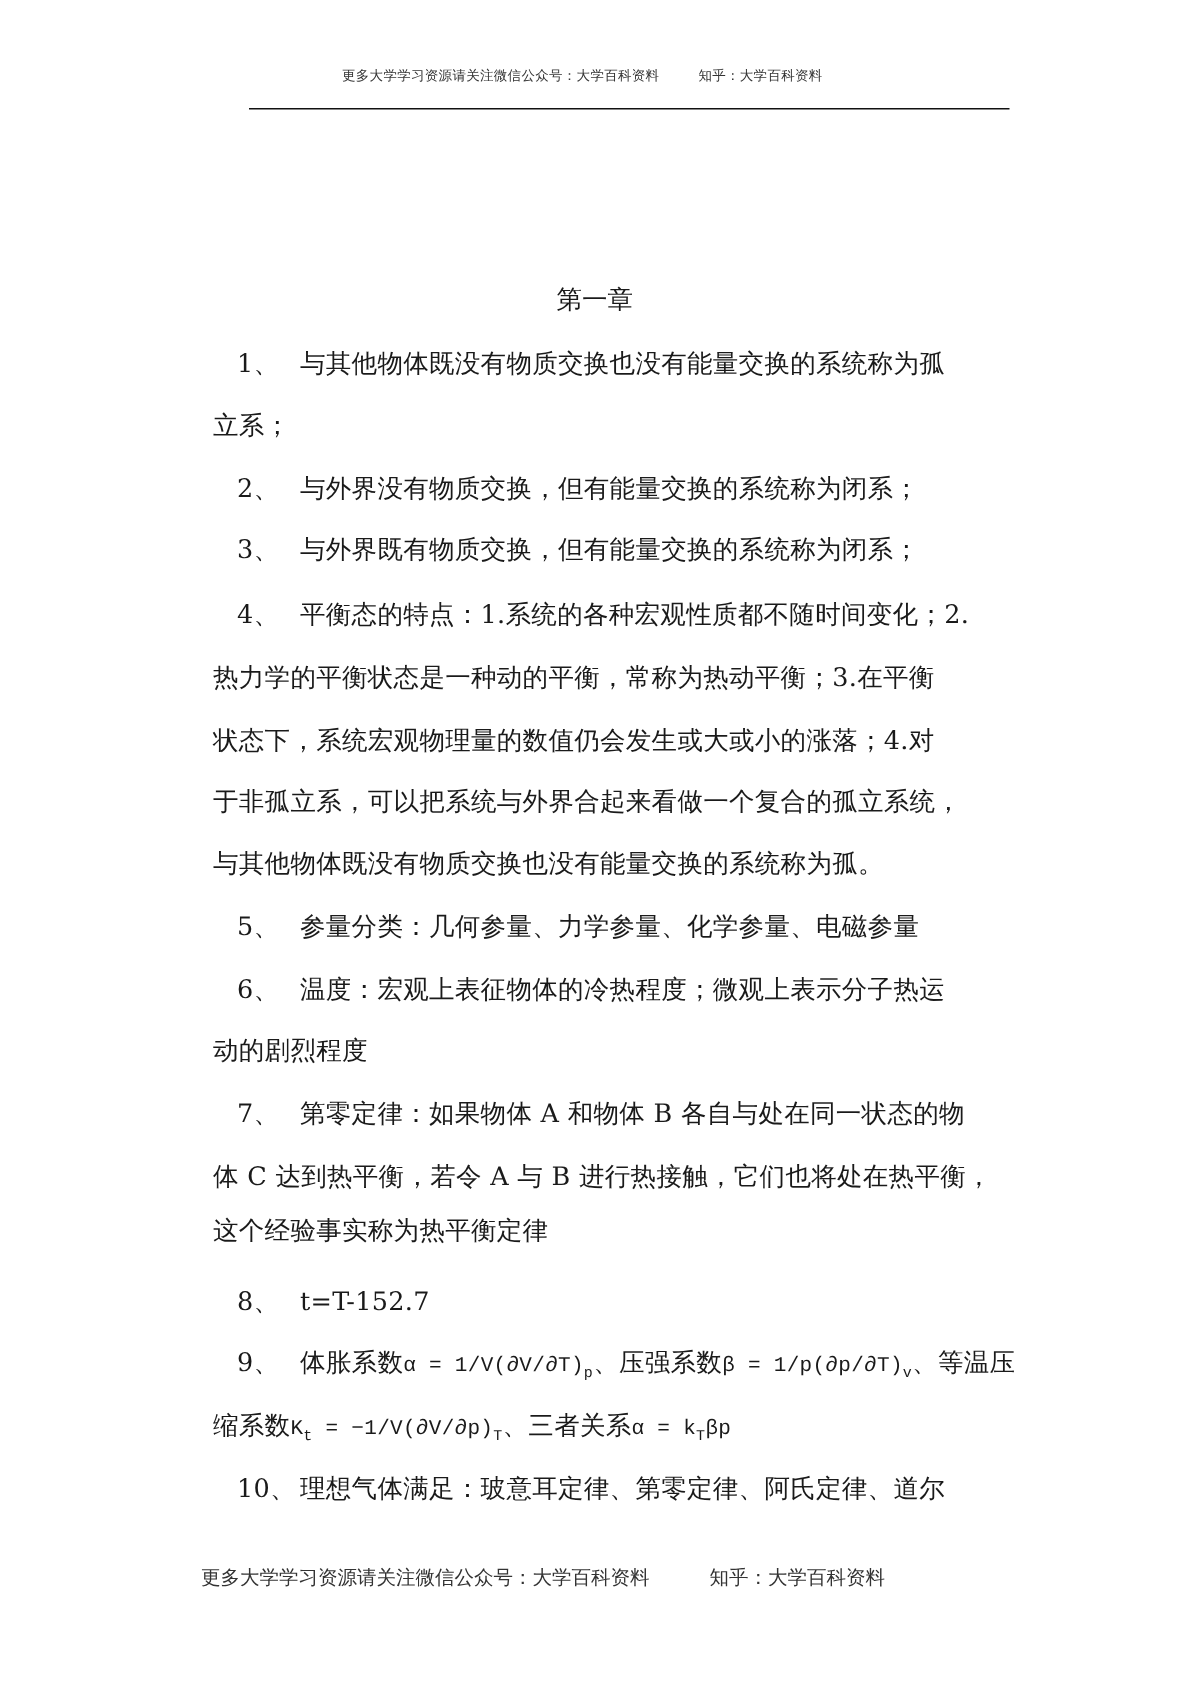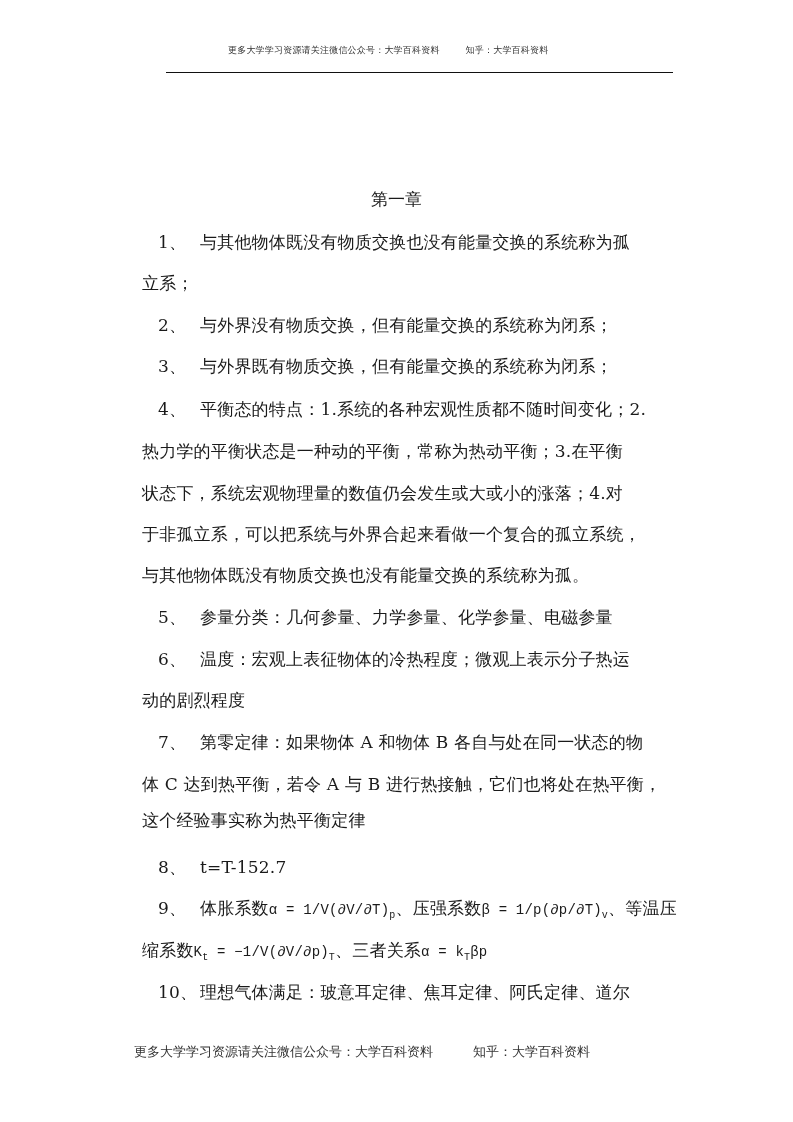--- a/index.html
+++ b/index.html
@@ -45,15 +45,15 @@
 
 <div class="line" style="top:731px"><span class="num">7、</span><span>第零定律：如果物体 A 和物体 B 各自与处在同一状态的物</span></div>
 <div class="line" style="top:773px"><span>体 C 达到热平衡，若令 A 与 B 进行热接触，它们也将处在热平衡，</span></div>
 <div class="line" style="top:809px"><span>这个经验事实称为热平衡定律</span></div>
 
 <div class="line" style="top:856px"><span class="num">8、</span><span>t=T-152.7</span></div>
 
 <div class="line" style="top:897px"><span class="num">9、</span><span>体胀系数</span><span class="m"><span>α = 1/V(∂V/∂T)</span><sub>p</sub></span><span>、压强系数</span><span class="m"><span>β = 1/p(∂p/∂T)</span><sub>v</sub></span><span>、等温压</span></div>
 <div class="line" style="top:939px"><span>缩系数</span><span class="m"><span>K</span><sub>t</sub><span> = −1/V(∂V/∂p)</span><sub>T</sub></span><span>、三者关系</span><span class="m"><span>α = k</span><sub>T</sub><span>βp</span></span></div>
 
-<div class="line" style="top:981px"><span class="num10">10、</span><span>理想气体满足：玻意耳定律、焦耳定律、阿氏定律、道尔</span></div>
+<div class="line" style="top:981px"><span class="num10">10、</span><span>理想气体满足：玻意耳定律、第零定律、阿氏定律、道尔</span></div>
 
 <div class="ftr"><span>更多大学学习资源请关注微信公众号：大学百科资料</span><span class="gap"></span><span>知乎：大学百科资料</span></div>
 
 </body></html>

